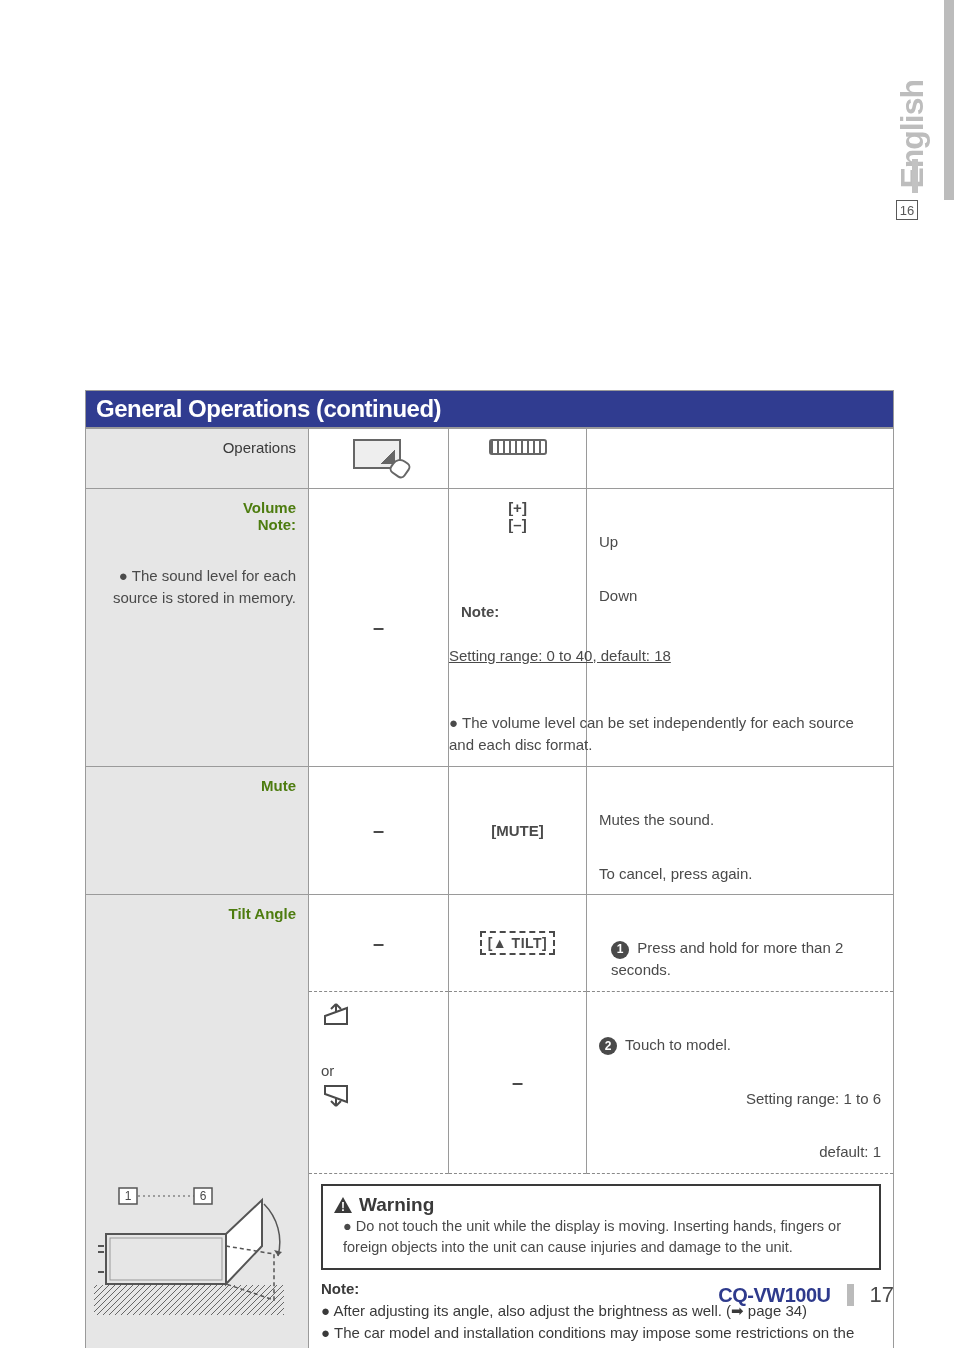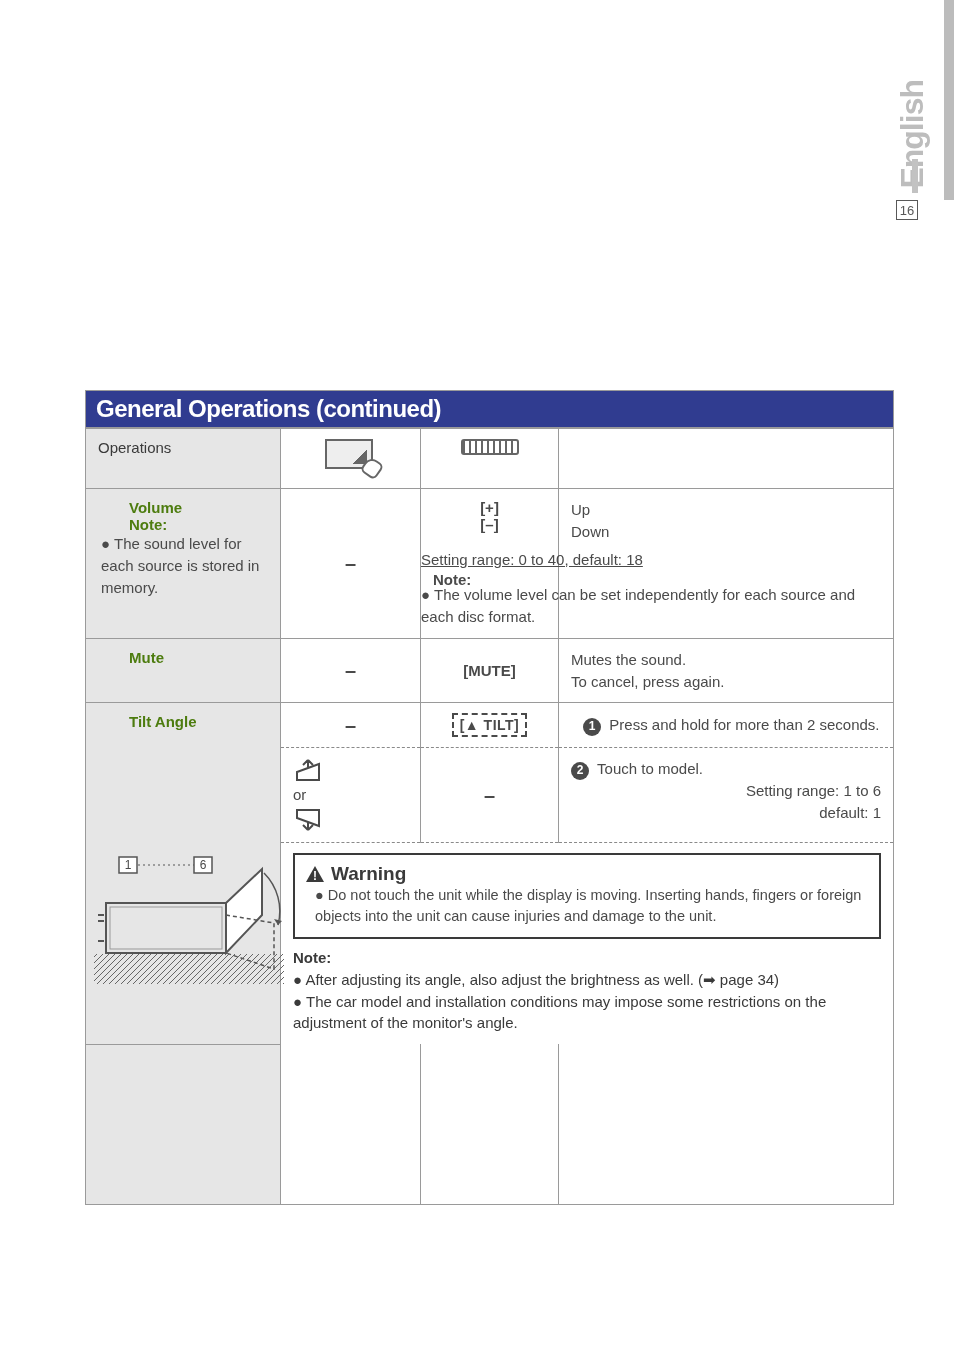--- a/index.html
+++ b/index.html
@@ -6,35 +6,35 @@
   html, body { width: 954px; height: 1348px; background: #fff; font-family: Helvetica, Arial, sans-serif; }
   .page { width: 954px; height: 1348px; position: relative; padding: 60px 60px 50px 85px; background: #fff; }
   .gray-tab-bar-right { position: absolute; right: 0; top: 0; width: 10px; height: 200px; background: #bcbcbc; }
   .lang-tab { position: absolute; right: 60px; top: 80px; font-size: 32px; font-weight: 900; color: #bdbdbd; letter-spacing: -1px; transform: rotate(-90deg); transform-origin: right top; font-family: "Arial Narrow", Arial, sans-serif; }
   .lang-tab-accent { position: absolute; right: 36px; top: 159px; width: 6px; height: 34px; background: #c2c2c2; }
   .pg-ref-box { position: absolute; right: 36px; top: 200px; width: 22px; height: 20px; border: 1px solid #585858; font-size: 13px; color: #585858; display: flex; align-items: center; justify-content: center; }
   .content { margin-top: 330px; }
   .sect-bar { background: #303c90; color: #fff; font-family: "Arial Narrow", Arial, sans-serif; font-weight: 900; letter-spacing: -0.5px; font-size: 24px; padding: 4px 10px; border: 1px solid #9a9a9a; }
   table.ops { width: 100%; border-collapse: collapse; table-layout: fixed; }
   table.ops td, table.ops th { border: 1px solid #9a9a9a; vertical-align: top; padding: 10px 12px; font-size: 15px; color: #4a4a4a; }
-  table.ops th.rowhead { width: 195px; background: #e6e6e6; color: #3a3a3a; font-weight: 400; text-align: left; }
+  table.ops th.rowhead { width: 223px; background: #e6e6e6; color: #3a3a3a; font-weight: 400; text-align: right; }
   table.ops th.rowhead .lead { font-weight: 700; color: #4d7c0f; margin-left: 31px; }
   table.ops td.col-touch { width: 140px; text-align: center; }
   table.ops td.col-btn { width: 138px; text-align: center; }
   table.ops td.col-desc { }
   .hdr-row td, .hdr-row th { text-align: center; vertical-align: middle; }
   .icon-monitor { display: inline-block; position: relative; width: 52px; height: 36px; }
   .icon-monitor .screen { position: absolute; inset: 0; width: 48px; height: 30px; border: 2px solid #666; background: #eee; }
   .icon-monitor .screen::after { content: ""; position: absolute; right: 4px; bottom: 3px; width: 14px; height: 14px; background: linear-gradient(135deg, transparent 50%, #666 50%); }
   .icon-monitor .finger { position: absolute; right: -4px; bottom: -2px; width: 18px; height: 18px; border-radius: 50% 30% 30% 30%; background: #fff; border: 2px solid #666; transform: rotate(35deg); }
   .icon-remote { display: inline-block; width: 58px; height: 16px; border: 2px solid #666; border-radius: 3px; position: relative; background: repeating-linear-gradient(90deg, #666 0 2px, transparent 2px 6px); }
   .dash { font-size: 20px; font-weight: 700; color: #4a4a4a; }
   .btn-label { font-size: 15px; font-weight: 700; color: #4a4a4a; white-space: nowrap; }
   .dashed-box { display: inline-block; border: 2px dashed #4a4a4a; padding: 2px 6px; font-weight: 700; font-size: 14px; color: #4a4a4a; letter-spacing: 0.5px; text-align: right; }
-  .body-text { font-size: 15px; color: #4a4a4a; line-height: 1.45; }
+  .body-text { font-size: 15px; color: #4a4a4a; line-height: 1.45; margin-top: 32px; }
   .body-text .note-lead { font-weight: 700; }
   .tilt-touch { display: flex; flex-direction: column; align-items: flex-start; gap: 2px; }
   .tilt-icn { width: 30px; height: 24px; position: relative; }
   .tilt-icn svg { width: 30px; height: 24px; }
   .num-circ { display: inline-flex; align-items: center; justify-content: center; width: 18px; height: 18px; border-radius: 50%; background: #4a4a4a; color: #fff; font-size: 12px; font-weight: 700; }
   .warn-row td, .warn-row th { vertical-align: top; }
   .warn-box { border: 2px solid #3a3a3a; padding: 8px 10px 10px 10px; }
   .warn-title { font-size: 19px; font-weight: 700; color: #3a3a3a; display: flex; align-items: center; gap: 6px; }
   .warn-title .tri { width: 20px; height: 18px; }
   .warn-text { font-size: 14.5px; color: #4a4a4a; line-height: 1.45; padding-left: 10px; }
@@ -214,13 +214,18 @@
       <tr>
         <th class="rowhead no-top" style="height:160px;"></th>
         <td class="col-touch no-top"></td>
         <td class="col-btn no-top"></td>
         <td class="col-desc no-top"></td>
       </tr>
     </tbody>
       </table>
   </div>
 
+  <div class="footer">
+    <span class="model">CQ-VW100U</span>
+    <span class="model-bar"></span>
+    <span class="pg-num">17</span>
+  </div>
 </div>
 
 </body></html>

